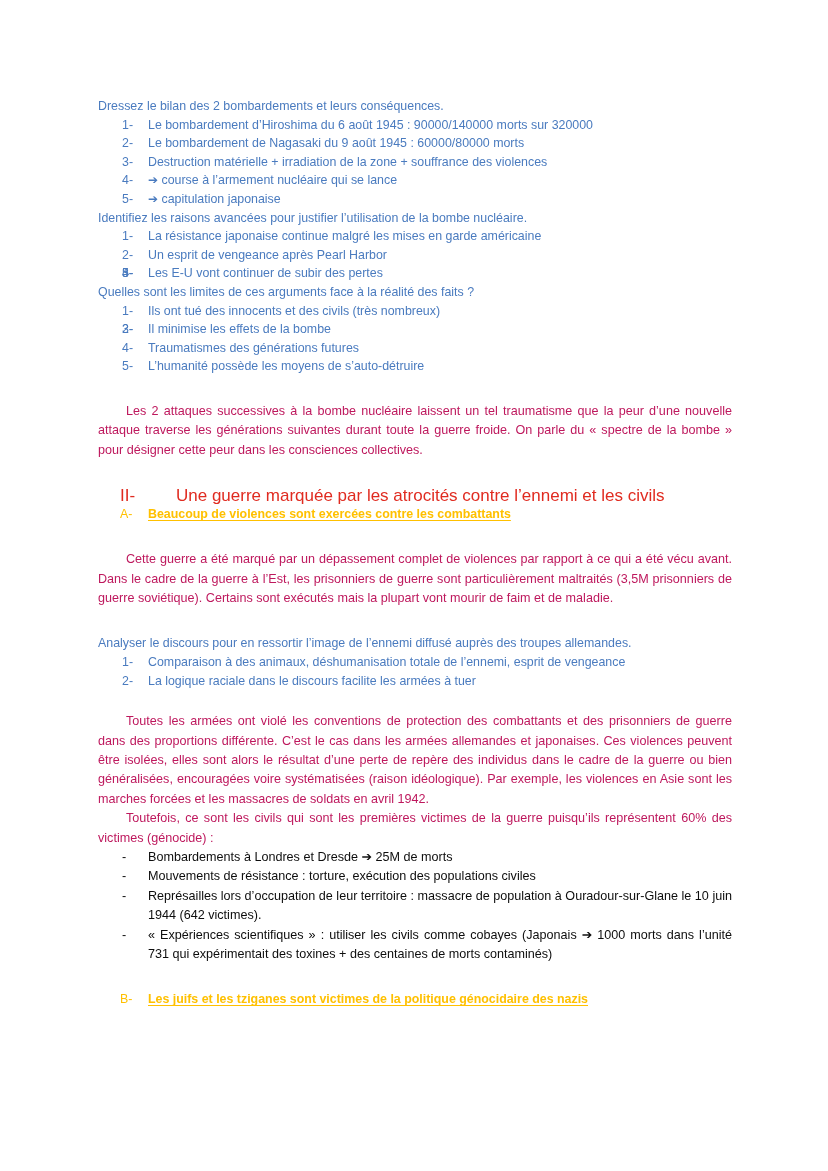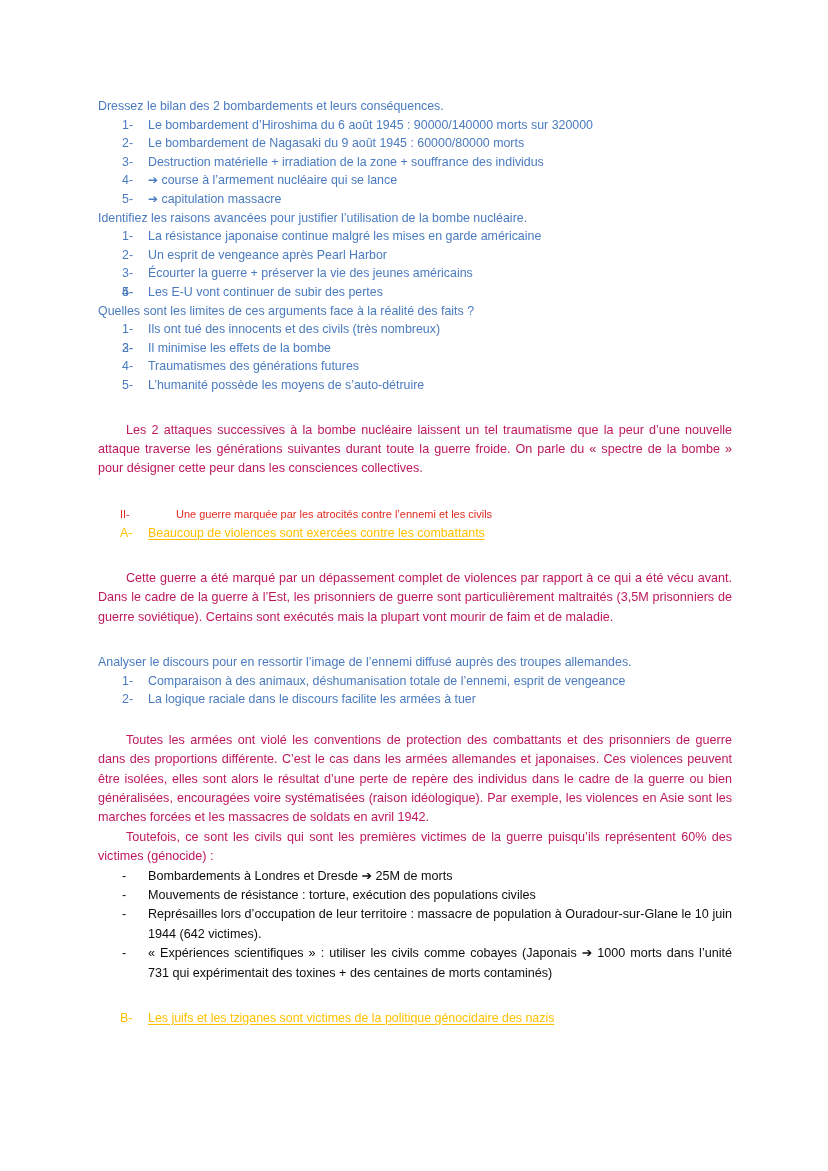--- a/index.html
+++ b/index.html
@@ -69,21 +69,21 @@
     font-size: 12.6px;
     line-height: 19.4px;
     text-align: justify;
     text-indent: 28px;
     margin: 0;
   }
 
   
   .h-red {
     color: #e02b20;
-    font-size: 11px;
+    font-size: 17px;
     line-height: 19px;
     position: relative;
     padding-left: 78px;
     white-space: nowrap;
   }
   .h-red .marker {
     position: absolute;
     left: 22px;
     top: 0;
     width: 40px;
@@ -99,20 +99,21 @@
   .h-gold .marker {
     position: absolute;
     left: 22px;
     top: 0;
     width: 26px;
     text-decoration: none;
   }
   .h-gold .gold-text {
     text-decoration: underline;
     text-underline-offset: 2px;
+    font-weight: bold;
   }
 
   
   .d-list {
     list-style: none;
     margin: 0;
     padding: 0;
   }
   .d-item {
     color: #0d0d0d;
@@ -142,47 +143,46 @@
       <li class="q-item">
         <span class="marker">1-</span>
         <span>Le bombardement d’Hiroshima du 6 août 1945 : 90000/140000 morts sur 320000</span>
       </li>
       <li class="q-item">
         <span class="marker">2-</span>
         <span>Le bombardement de Nagasaki du 9 août 1945 : 60000/80000 morts</span>
       </li>
       <li class="q-item">
         <span class="marker">3-</span>
-        <span>Destruction matérielle + irradiation de la zone + souffrance des individus</span>
+        <span>Destruction matérielle + irradiation de la zone + souffrance des violences</span>
       </li>
       <li class="q-item">
         <span class="marker">4-</span>
         <span class="arrow">➔</span>
         <span>course à l’armement nucléaire qui se lance</span>
       </li>
       <li class="q-item">
         <span class="marker">5-</span>
         <span class="arrow">➔</span>
-        <span>capitulation massacre</span>
+        <span>capitulation japonaise</span>
       </li>
     </ul>
 
     <div class="q-line">Identifiez les raisons avancées pour justifier l’utilisation de la bombe nucléaire.</div>
     <ul class="q-list">
       <li class="q-item">
         <span class="marker">1-</span>
         <span>La résistance japonaise continue malgré les mises en garde américaine</span>
       </li>
       <li class="q-item">
         <span class="marker">2-</span>
         <span>Un esprit de vengeance après Pearl Harbor</span>
       </li>
       <li class="q-item">
         <span class="marker">3-</span>
-        <span>Écourter la guerre + préserver la vie des jeunes américains</span>
       </li>
       <li class="q-item">
         <span class="marker">4-</span>
       </li>
       <li class="q-item">
         <span class="marker">5-</span>
         <span>Les E-U vont continuer de subir des pertes</span>
       </li>
     </ul>
 

